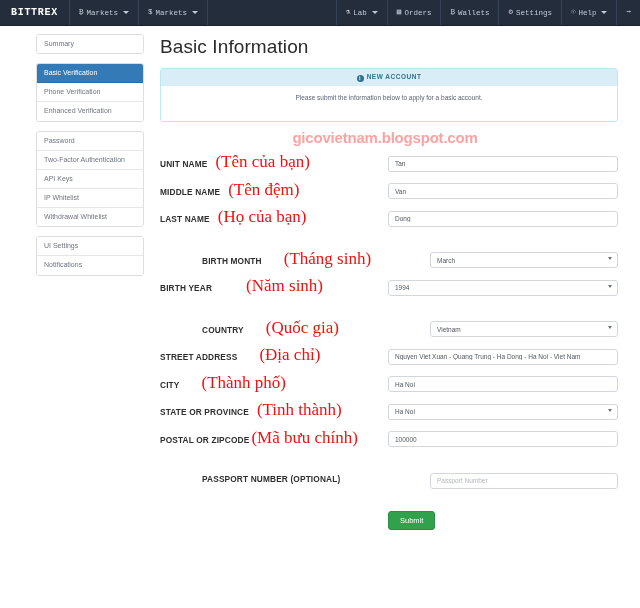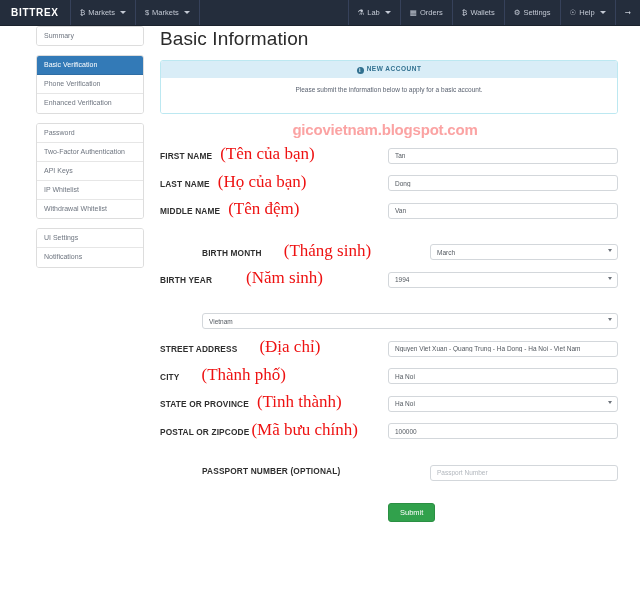--- a/index.html
+++ b/index.html
@@ -19,20 +19,21 @@
 
   
   .navbar {
     height: 26px;
     background: #242d3c;
     display: flex;
     align-items: stretch;
     border-bottom: 1px solid #1b222d;
     position: relative;
     z-index: 5;
+    font-family: Liberation Mono, monospace;
   }
   .nav-brand {
     display: flex; align-items: center;
     padding: 0 11px;
     color: #ffffff;
     font-size: 10px;
     font-weight: bold;
     letter-spacing: 0.7px;
     border-right: 1px solid #36415a;
   }
@@ -54,21 +55,21 @@
     border-left: 3px solid transparent;
     border-right: 3px solid transparent;
     border-top: 3px solid #c3c9d4;
     margin-left: 2px;
   }
   .nav-ico { font-size: 7.5px; line-height: 1; }
 
   
   .content {
     display: flex;
-    padding: 0 14px 0 14px;
+    padding: 8px 14px 0 14px;
   }
 
   
   .sidebar { width: 130px; flex: 0 0 130px; padding-left: 22px; }
   .panel-group {
     border: 1px solid #dddddd;
     border-radius: 3px;
     background: #ffffff;
     margin-bottom: 9px;
     overflow: hidden;
@@ -337,45 +338,45 @@
         </div>
         <div class="alert-body">Please submit the information below to apply for a basic account.</div>
       </div>
 
       <div class="watermark">gicovietnam.blogspot.com</div>
 
       <div class="form">
 
         <div class="form-row">
           <div class="label-cell">
-            <span class="lbl">FIRST NAME</span>
+            <span class="lbl">UNIT NAME</span>
             <span class="vi">(Tên của bạn)</span>
           </div>
           <div class="field-cell">
             <input class="input" type="text" value="Tan" placeholder="First Name" style="">
+          </div>
+        </div>
+
+        <div class="form-row">
+          <div class="label-cell">
+            <span class="lbl">MIDDLE NAME</span>
+            <span class="vi">(Tên đệm)</span>
+          </div>
+          <div class="field-cell">
+            <input class="input" type="text" value="Van" placeholder="Middle Name" style="">
           </div>
         </div>
 
         <div class="form-row">
           <div class="label-cell">
             <span class="lbl">LAST NAME</span>
             <span class="vi">(Họ của bạn)</span>
           </div>
           <div class="field-cell">
             <input class="input" type="text" value="Dong" placeholder="Last Name" style="">
-          </div>
-        </div>
-
-        <div class="form-row">
-          <div class="label-cell">
-            <span class="lbl">MIDDLE NAME</span>
-            <span class="vi">(Tên đệm)</span>
-          </div>
-          <div class="field-cell">
-            <input class="input" type="text" value="Van" placeholder="Middle Name" style="">
           </div>
         </div>
 
         <div class="form-row gap-top">
           <div class="label-cell">
             <span class="lbl">BIRTH MONTH</span>
             <span class="vi wide">(Tháng sinh)</span>
           </div>
           <div class="field-cell select-wrap">
             <input class="input" type="text" readonly="" value="March" style="">
@@ -389,20 +390,24 @@
             <span class="lbl">BIRTH YEAR</span>
             <span class="vi wider">(Năm sinh)</span>
           </div>
           <div class="field-cell select-wrap">
             <input class="input" type="text" readonly="" value="1994" style="">
             <span class="sel-caret"></span>
           </div>
         </div>
 
         <div class="form-row gap-top">
+          <div class="label-cell">
+            <span class="lbl">COUNTRY</span>
+            <span class="vi wide">(Quốc gia)</span>
+          </div>
           <div class="field-cell select-wrap">
             <input class="input" type="text" readonly="" value="Vietnam" style="">
             <span class="sel-caret"></span>
           </div>
         </div>
 
         <div class="form-row">
           <div class="label-cell">
             <span class="lbl">STREET ADDRESS</span>
             <span class="vi wide">(Địa chỉ)</span>

